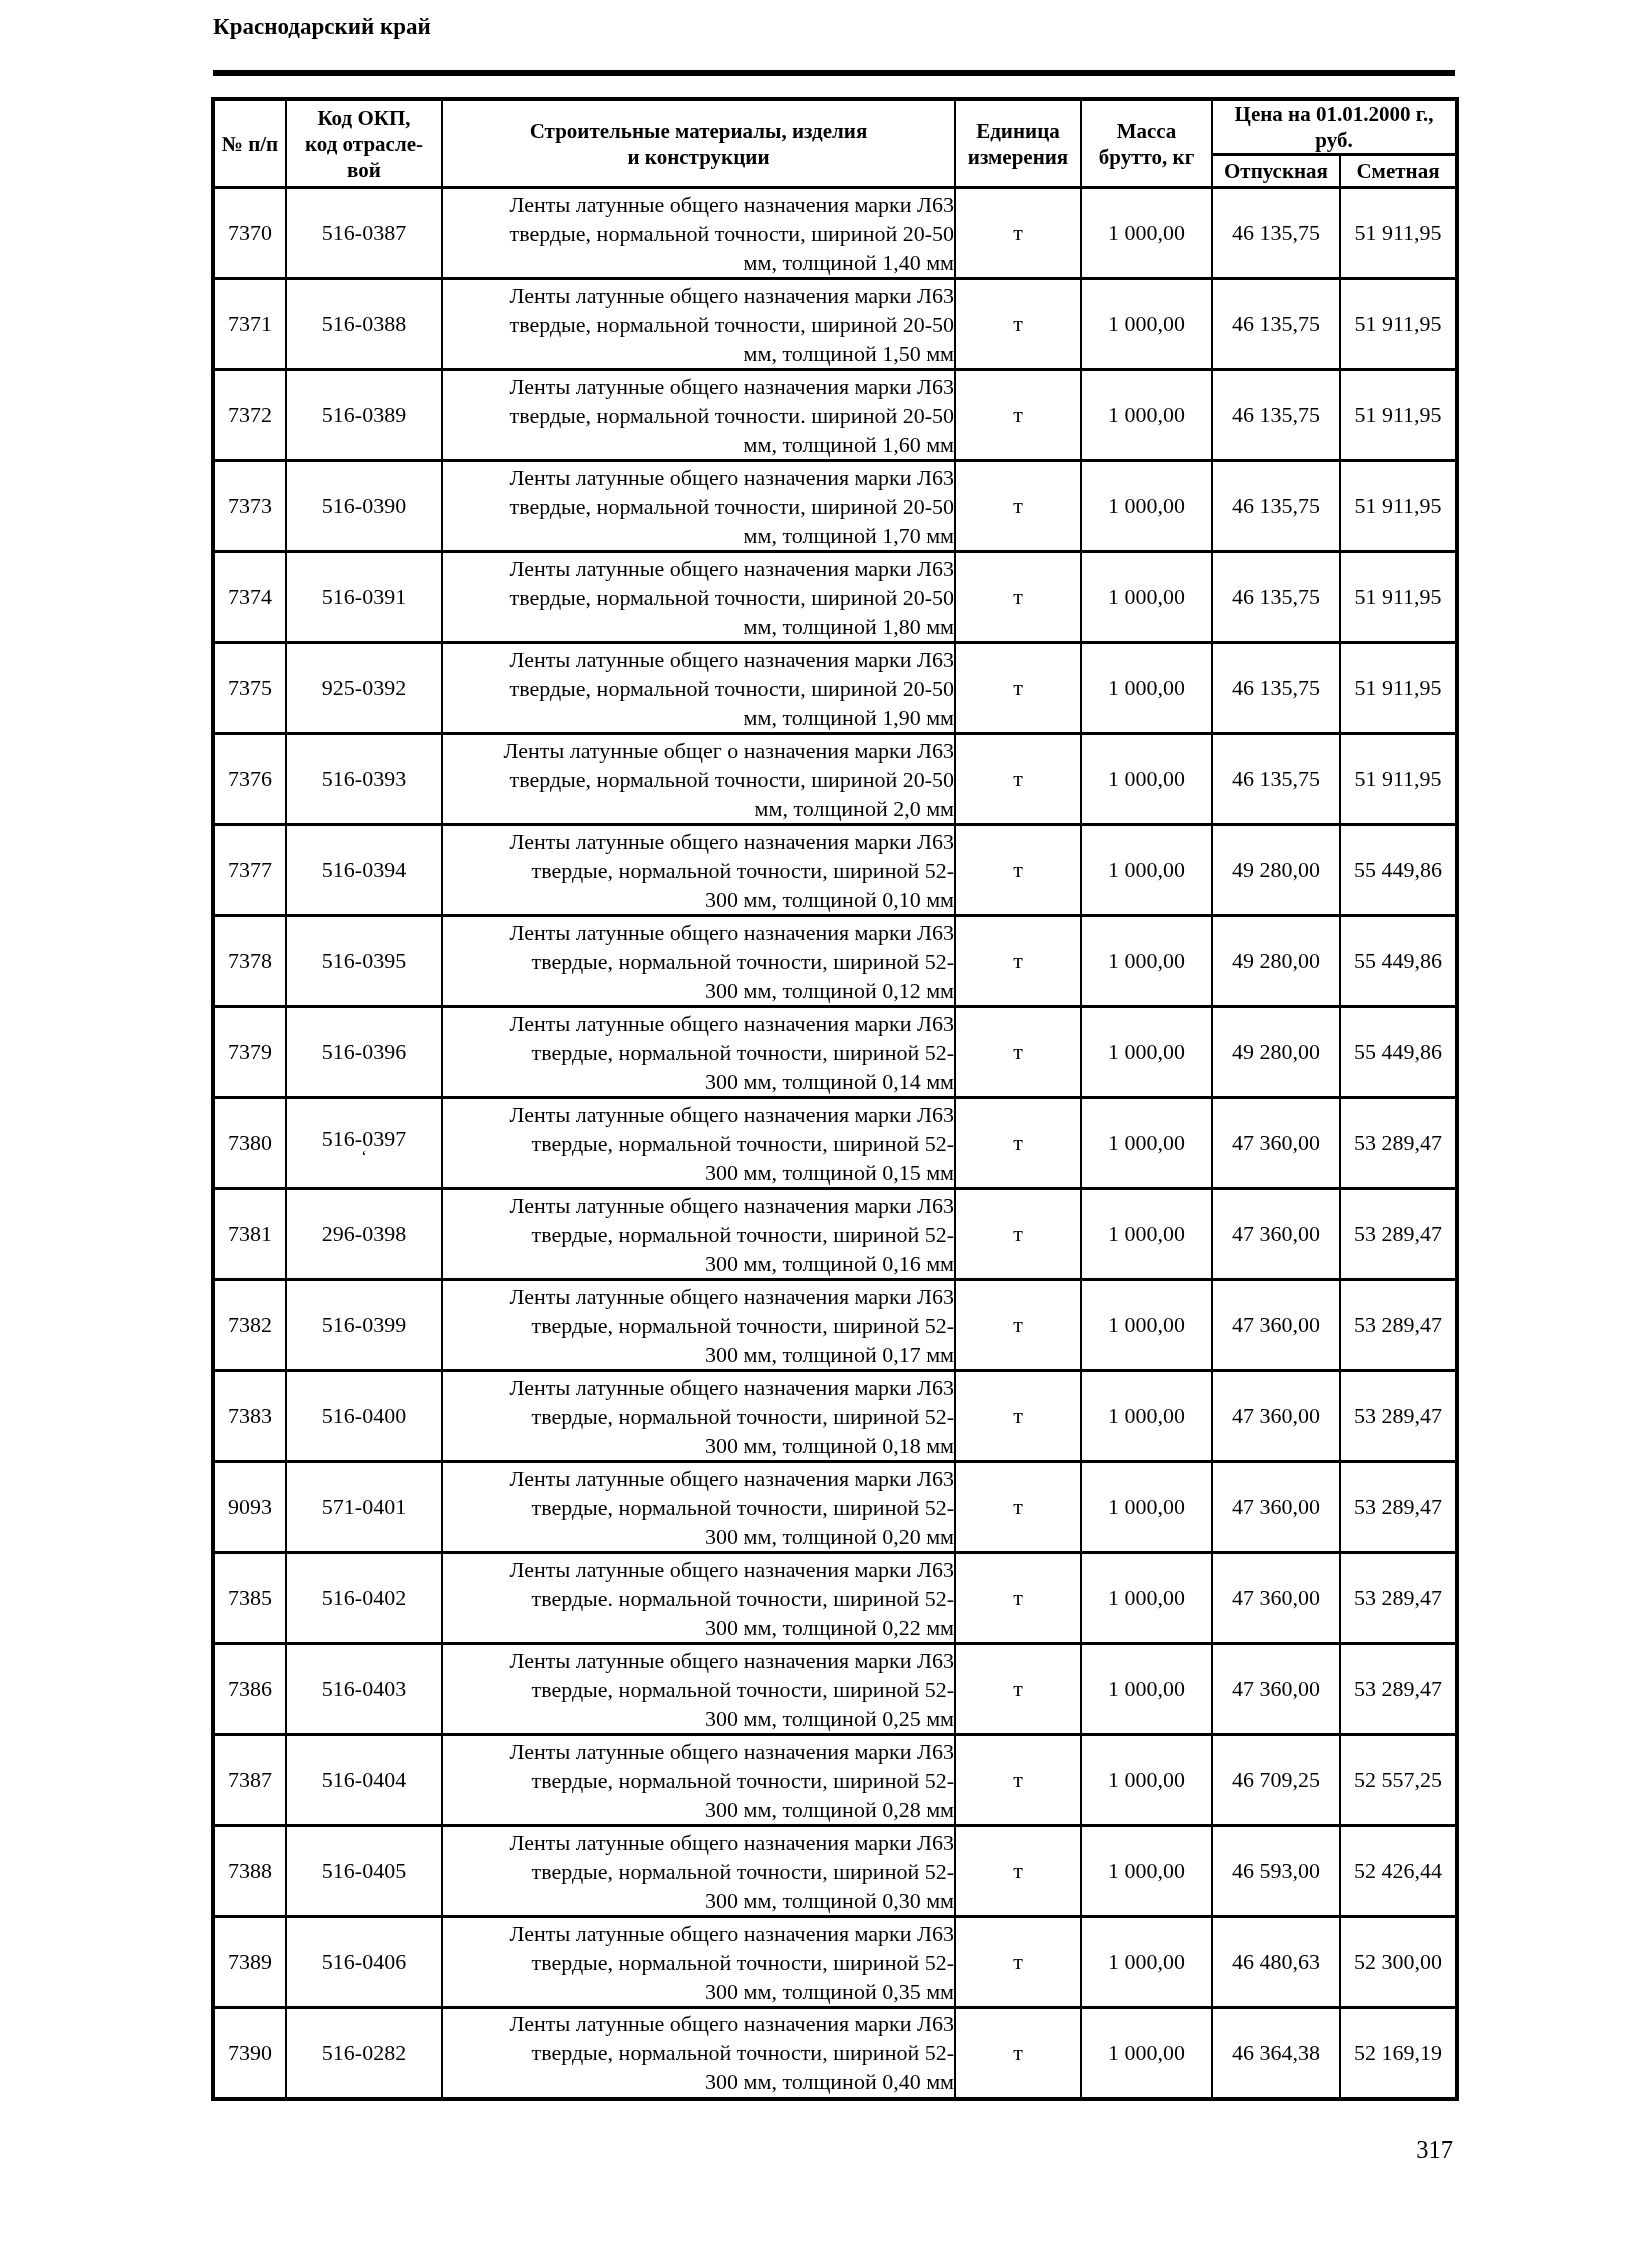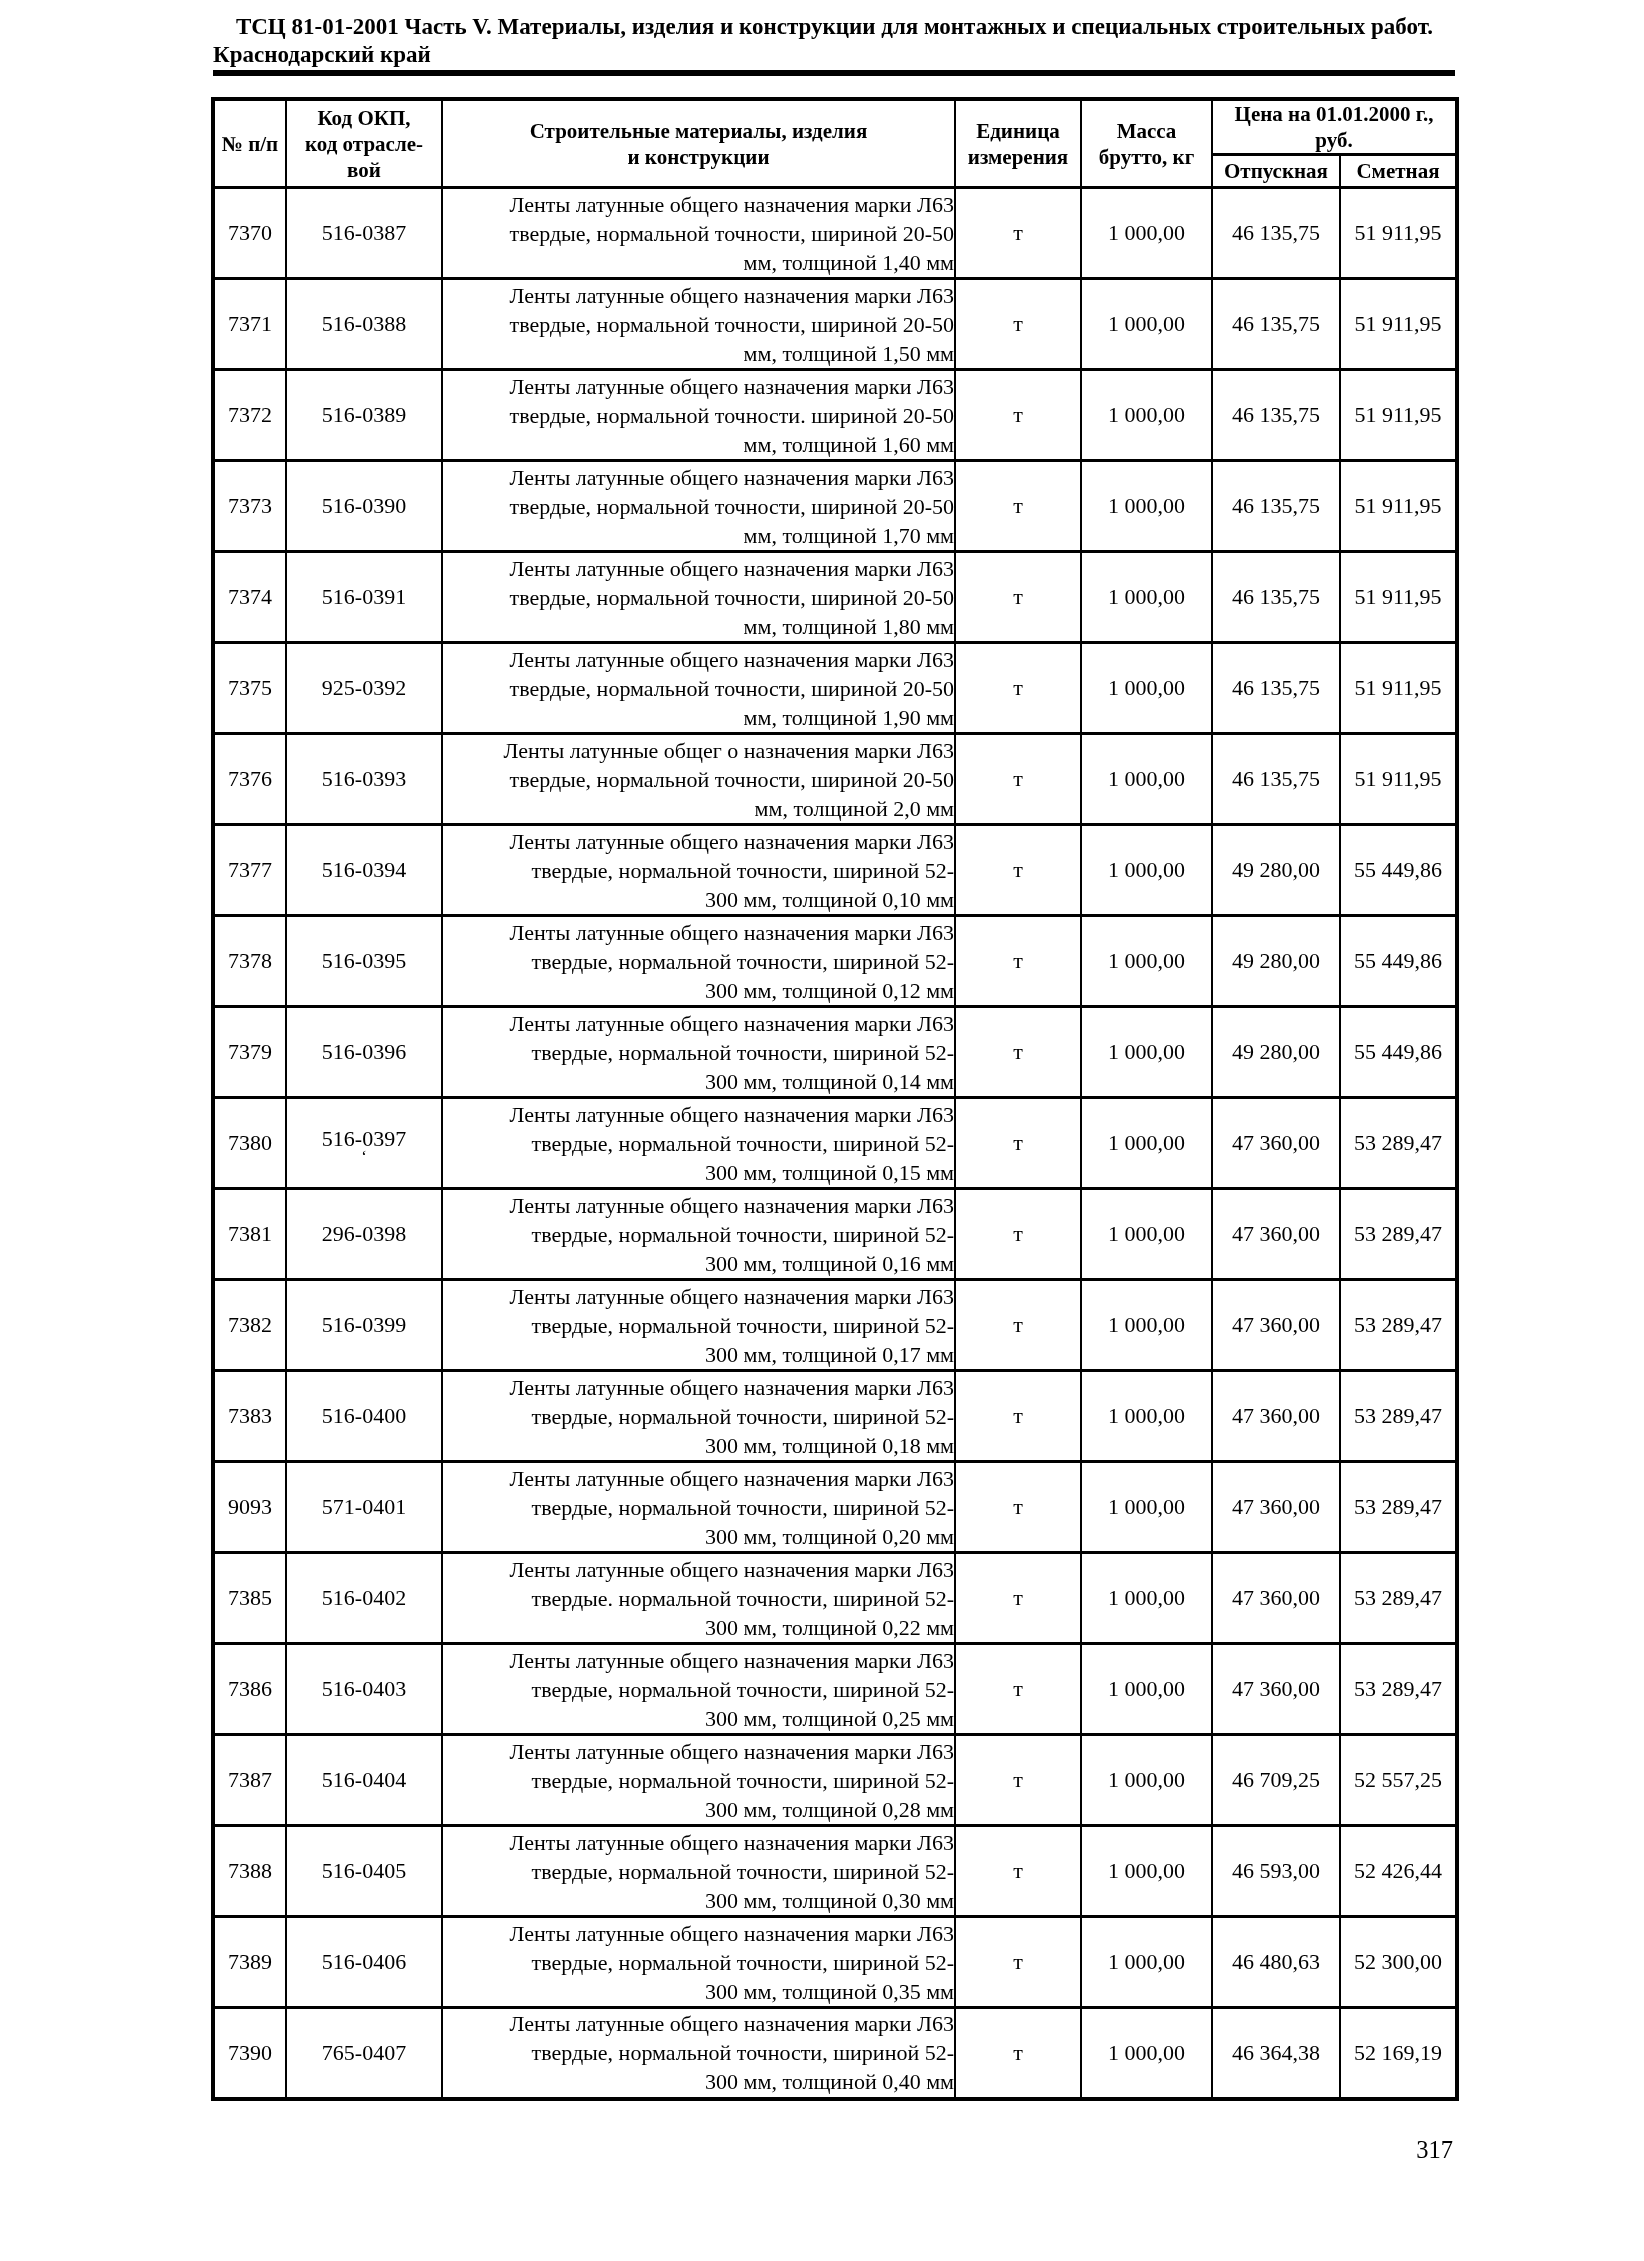--- a/index.html
+++ b/index.html
@@ -89,21 +89,20 @@
     top: 2136px;
     font-size: 24.5px;
   }
 </style>
 </head>
 <body>
 
 <div class="page">
 
   <div class="doc-header">
-    <div class="line1">ТСЦ 81-01-2001 Часть V. Материалы, изделия и конструкции для монтажных и специальных строительных работ.</div>
     <div class="line2">Краснодарский край</div>
   </div>
 
   <div class="header-rule"></div>
 
   <table class="price-table">
     <colgroup>
       <col style="width:73px">
       <col style="width:156px">
       <col style="width:513px">
@@ -429,21 +428,21 @@
 300 мм, толщиной 0,35 мм</td>
     <td class="c-unit">т</td>
     <td class="c-mass">1 000,00</td>
     <td class="c-otp">46 480,63</td>
     <td class="c-smet">52 300,00</td>
   </tr>
 
   <tr class="data-row">
     <td class="c-num">7390</td>
     <td class="c-code">
-      <div>765-0407</div>
+      <div>516-0282</div>
 
     </td>
     <td class="c-desc">Ленты латунные общего назначения марки Л63
 твердые, нормальной точности, шириной 52-
 300 мм, толщиной 0,40 мм</td>
     <td class="c-unit">т</td>
     <td class="c-mass">1 000,00</td>
     <td class="c-otp">46 364,38</td>
     <td class="c-smet">52 169,19</td>
   </tr>

